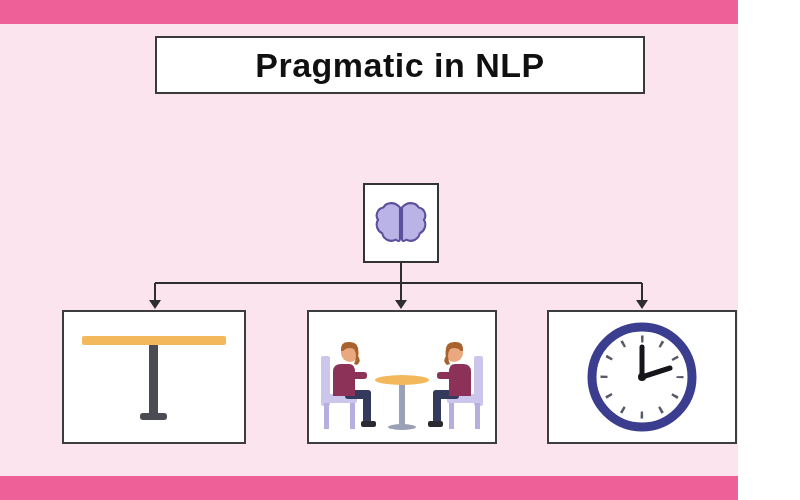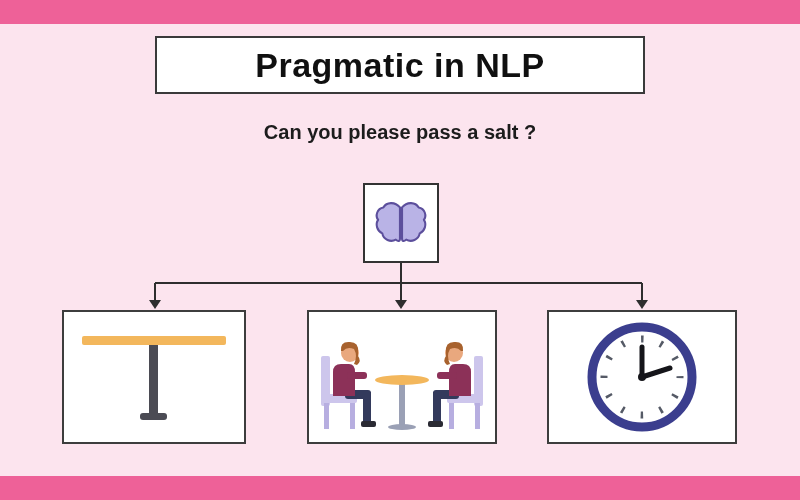--- a/index.html
+++ b/index.html
@@ -1,17 +1,17 @@
 <!DOCTYPE html>
 <html><head>
 <meta charset="utf-8">
 <style>
   html,body{margin:0;padding:0;background:#ffffff;}
   body{font-family:"Liberation Sans", sans-serif;}
-  .stage{position:relative;width:800px;height:500px;background:#fce4ee;overflow:hidden;}
+  .stage{position:relative;width:738px;height:500px;background:#fce4ee;overflow:hidden;}
   .bar{position:absolute;left:0;width:100%;height:24px;background:#ee6198;}
   .bar.top{top:0;}
   .bar.bottom{bottom:0;}
   .title-box{position:absolute;left:155px;top:36px;width:490px;height:58px;background:#ffffff;
              border:2px solid #3a3a3a;display:flex;align-items:center;justify-content:center;box-sizing:border-box;}
   .title{font-size:34px;font-weight:600;color:#101010;letter-spacing:0.5px;}
   .question{position:absolute;left:0;top:121px;width:100%;text-align:center;
             font-size:20px;font-weight:600;color:#1c1c1c;}
   .brain-box{position:absolute;left:363px;top:183px;width:76px;height:80px;background:#ffffff;
              border:2px solid #333333;display:flex;align-items:center;justify-content:center;box-sizing:border-box;}
@@ -27,21 +27,20 @@
 
 <div class="stage">
 
   <div class="bar top"></div>
   <div class="bar bottom"></div>
 
   <div class="title-box">
     <div class="title">Pragmatic in NLP</div>
   </div>
 
-  <div class="question">Can you please pass a salt ?</div>
 
   <svg class="connectors" viewBox="0 0 800 500">
     <g stroke="#2e2e2e" stroke-width="2" fill="none">
       <line x1="401" y1="263" x2="401" y2="283"></line>
       <line x1="155" y1="283" x2="642" y2="283"></line>
       <line x1="155" y1="283" x2="155" y2="301"></line>
       <line x1="401" y1="283" x2="401" y2="301"></line>
       <line x1="642" y1="283" x2="642" y2="301"></line>
     </g>
     <g fill="#2e2e2e">

